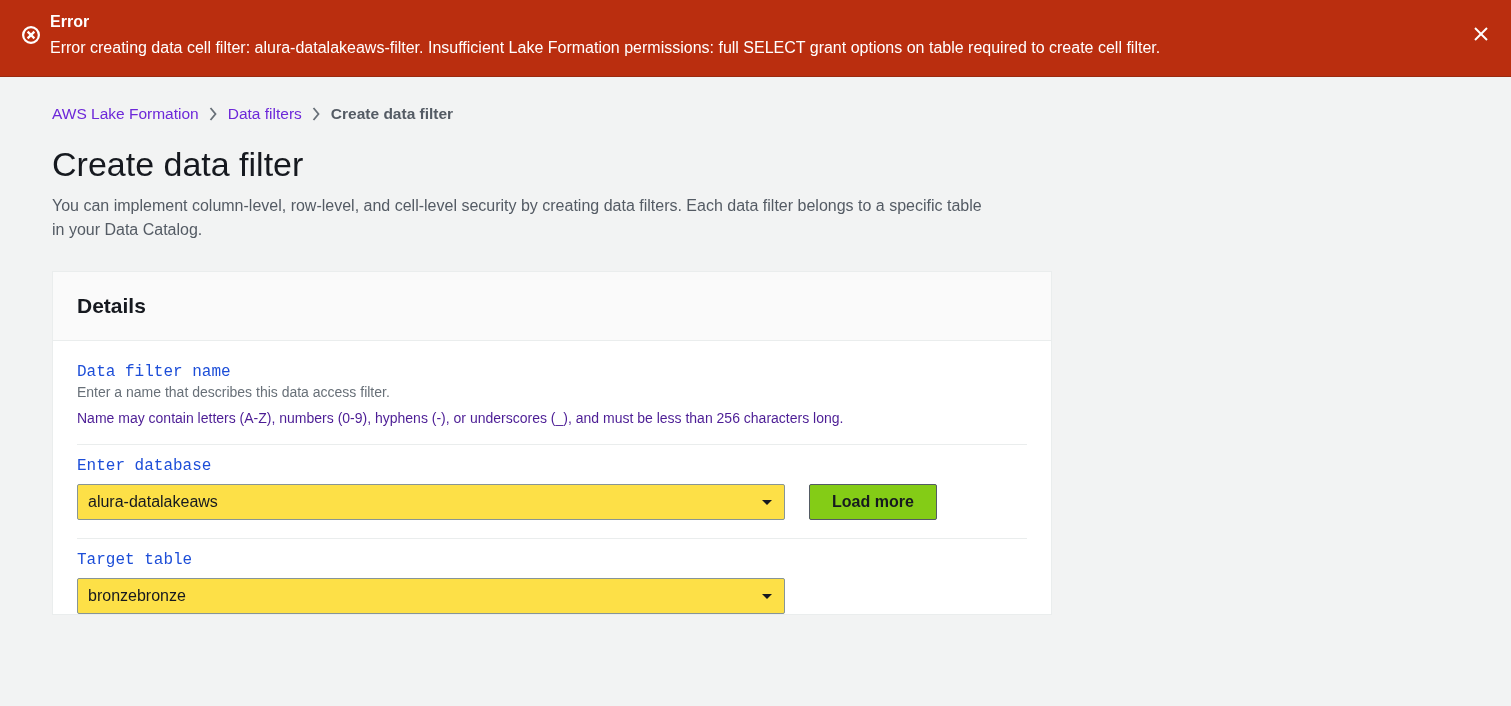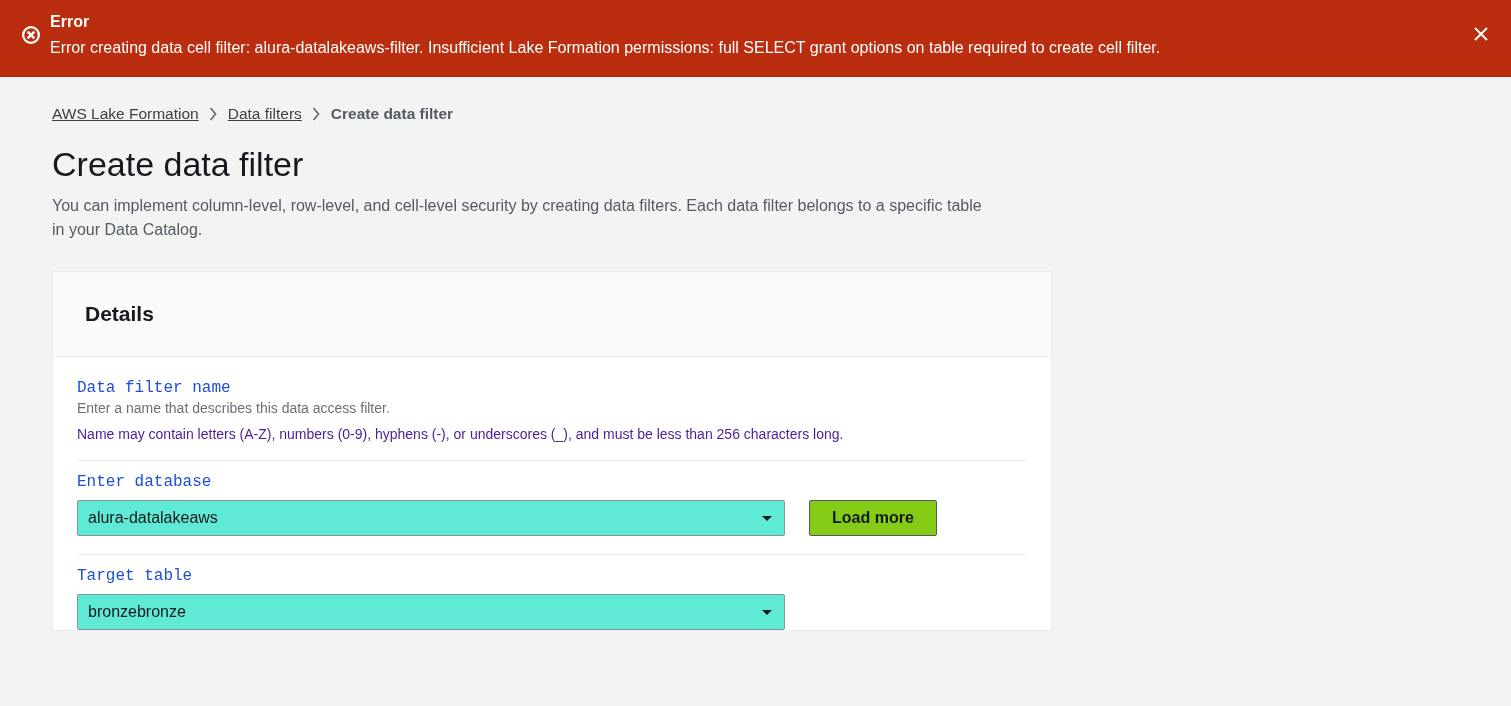--- a/index.html
+++ b/index.html
@@ -47,22 +47,21 @@
     padding: 28px 52px 0 52px;
   }
   .breadcrumb {
     display: flex;
     align-items: center;
     gap: 10px;
     font-size: 15.5px;
     margin-bottom: 22px;
   }
   .breadcrumb a {
-    color: #404040;
-    text-decoration: underline;
+    color: #6d28d9;
     cursor: pointer;
   }
   .breadcrumb .crumb-current {
     color: #545b64;
     font-weight: 700;
   }
   .breadcrumb .chevron {
     color: #687078;
     display: inline-flex;
   }
@@ -86,21 +85,21 @@
     max-width: 1000px;
   }
   .panel-header {
     background: #fafafa;
     border-bottom: 1px solid #eaeded;
     padding: 22px 24px;
   }
   .panel-header h2 {
     font-size: 21px;
     font-weight: 700;
-    margin: 8px;
+    margin: 0;
     color: #16191f;
   }
   .panel-body {
     padding: 22px 24px 0 24px;
   }
   .field {
     margin-bottom: 12px;
     padding-bottom: 18px;
     border-bottom: 1px solid #eaeded;
   }
@@ -140,21 +139,21 @@
   .select-wrap {
     position: relative;
     flex: 0 1 708px;
   }
   .select {
     width: 100%;
     padding: 8px 36px 8px 10px;
     font-size: 16px;
     border: 1px solid #879596;
     border-radius: 2px;
-    background: #5eead4;
+    background: #fde047;
     color: #16191f;
     cursor: pointer;
   }
   .select-caret {
     position: absolute;
     right: 12px;
     top: 50%;
     transform: translateY(-50%);
     pointer-events: none;
   }

